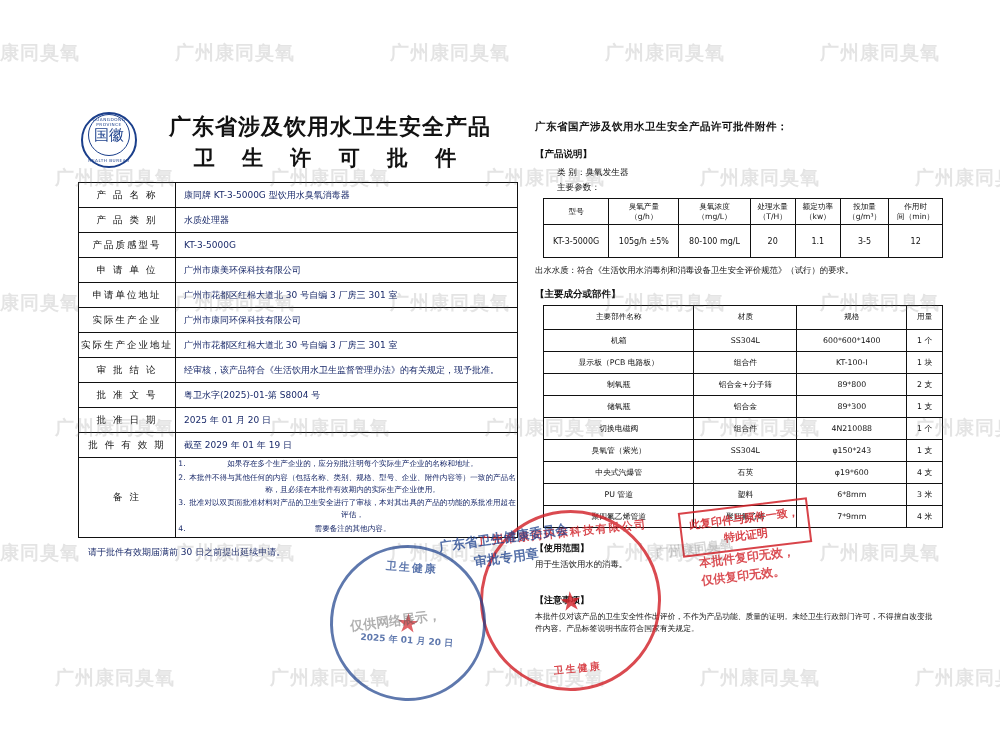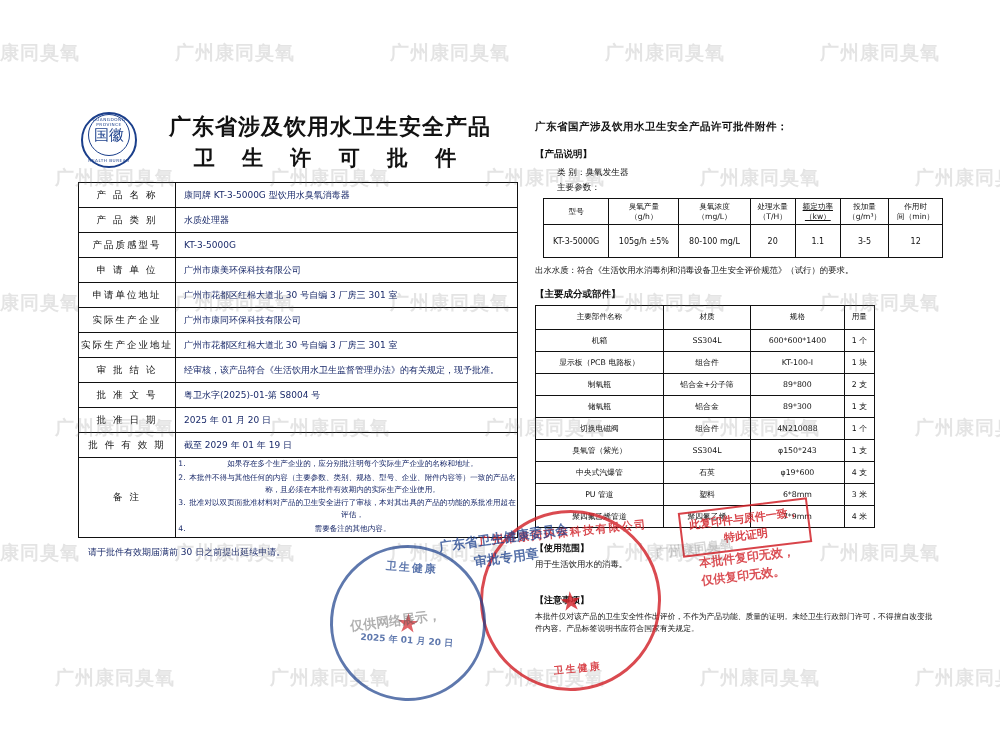--- a/index.html
+++ b/index.html
@@ -70,21 +70,21 @@
   
   .r-title{font-size:10.5px;font-weight:bold;margin-bottom:14px;letter-spacing:.5px;}
   .sec-h{font-size:9.5px;font-weight:bold;margin:10px 0 4px;}
   .sec-line{font-size:8.6px;line-height:1.7;}
   .indent{padding-left:22px;}
   table.sub{border-collapse:collapse;font-size:8px;margin-top:4px;}
   table.sub td,table.sub th{border:1px solid #111;padding:3px 2px;text-align:center;font-weight:normal;}
   table.sub th{font-size:7.6px;line-height:1.25;}
   .t1{width:400px;margin-left:8px;}
   .t1 td{height:26px;}
-  .t2{width:340px;}
+  .t2{width:400px;margin-left:8px;}
   .t2 td{height:15px;font-size:7.8px;}
   .t2 th{height:17px;}
   .after{font-size:8.4px;margin-top:6px;line-height:1.6;}
   .use-h{font-size:9px;font-weight:bold;margin-top:14px;}
   .use-b{font-size:8.4px;margin-top:4px;}
   .notice-h{font-size:9px;font-weight:bold;margin-top:24px;}
   .notice-b{font-size:7.8px;margin-top:4px;line-height:1.6;width:400px;}
 
   
   .stamp-layer{position:absolute;inset:0;z-index:8;pointer-events:none;}
@@ -213,21 +213,21 @@
           </tr>
           <tr>
             <td class="lbl">批 件 有 效 期</td>
             <td class="val">截至 2029 年 01 年 19 日</td>
           </tr>
           <tr>
             <td class="lbl">备 注</td>
             <td class="note-td">
               <ol>
                 <li>如果存在多个生产企业的，应分别批注明每个实际生产企业的名称和地址。</li>
-                <li>本批件不得与其他任何的内容（主要参数、类别、规格、型号、企业、附件内容等）一致的产品名称，且必须在本批件有效期内的实际生产企业使用。</li>
+                <li>本批件不得与其他任何的内容（包括名称、类别、规格、型号、企业、附件内容等）一致的产品名称，且必须在本批件有效期内的实际生产企业使用。</li>
                 <li>批准对以双页面批准材料对产品的卫生安全进行了审核，本对其出具的产品的功能的系批准用超在评估，</li>
                 <li>需要备注的其他内容。</li>
               </ol>
             </td>
           </tr>
         </tbody>
     </table>
 
     <div class="tail">请于批件有效期届满前 30 日之前提出延续申请。</div>
   </div>
@@ -242,21 +242,21 @@
     <table class="sub t1">
       <thead>
           <tr id="param-head">
             <th style="white-space: pre-line;">型号</th>
             <th style="white-space: pre-line;">臭氧产量
 （g/h）</th>
             <th style="white-space: pre-line;">臭氧浓度
 （mg/L）</th>
             <th style="white-space: pre-line;">处理水量
 （T/H）</th>
-            <th style="white-space: pre-line; text-decoration: underline;">额定功率
+            <th style="white-space: pre-line;">额定功率
 （kw）</th>
             <th style="white-space: pre-line;">投加量
 （g/m³）</th>
             <th style="white-space: pre-line;">作用时
 间（min）</th>
           </tr>
         </thead>
       <tbody>
           <tr id="param-row">
             <td>KT-3-5000G</td>

